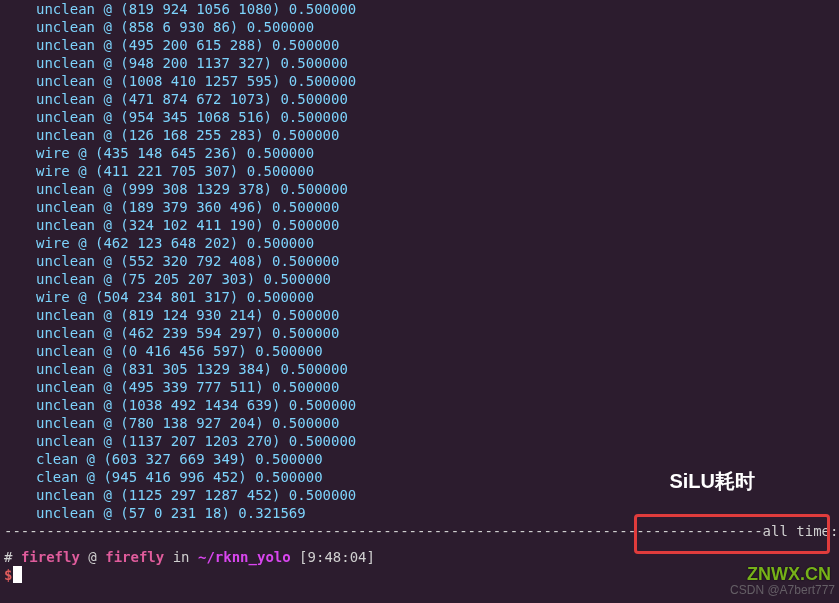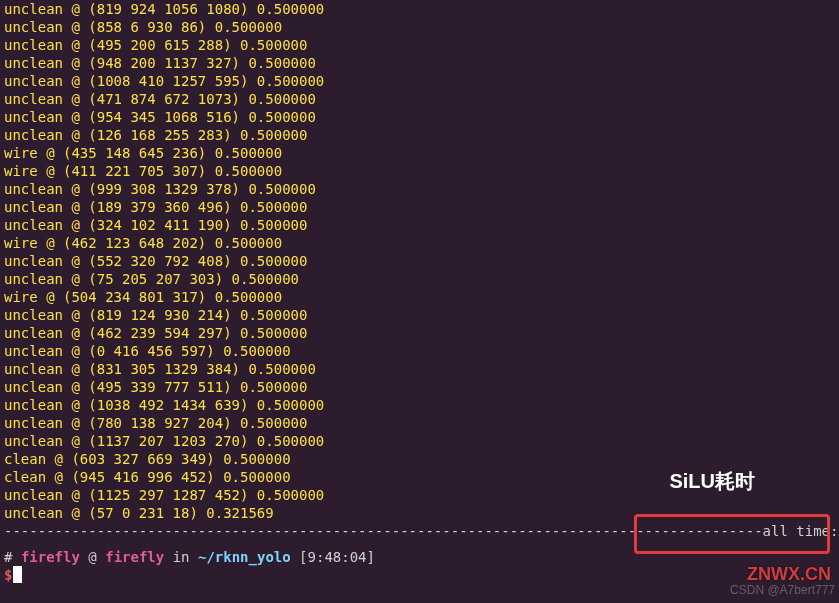--- a/index.html
+++ b/index.html
@@ -11,29 +11,29 @@
     color: #d0d0d0;
     width: 839px;
     height: 603px;
     overflow: hidden;
     position: relative;
   }
   .terminal {
     padding: 0 4px;
     white-space: pre;
   }
-  .outline { color: #fde047; }
+  .outline { color: #7dd3fc; margin-left: 32px; }
   .dash-line { color: #d0d0d0; letter-spacing: 0; }
   .prompt-line { margin-top: 4px; }
   .hash { color: #d0d0d0; }
   .user { color: #e05c9c; font-weight: bold; }
   .at { color: #d0d0d0; }
   .host { color: #e05c9c; font-weight: bold; }
   .in { color: #d0d0d0; }
-  .path { color: #7dd3fc; font-weight: bold; }
+  .path { color: #d946ef; font-weight: bold; }
   .time { color: #d0d0d0; }
   .dollar { color: #e05c5c; font-weight: bold; }
   .cursor {
     display: inline-block;
     width: 9px;
     height: 17px;
     background: #fff;
     vertical-align: text-bottom;
     margin-left: 1px;
   }
@@ -53,21 +53,21 @@
     left: 634px;
     top: 514px;
     width: 196px;
     height: 40px;
     pointer-events: none;
   }
   .watermark1 {
     position: absolute;
     right: 8px;
     bottom: 20px;
-    color: #ef4444;
+    color: #84cc16;
     font-family: Arial, sans-serif;
     font-size: 18px;
     font-weight: bold;
     opacity: 0.85;
     text-shadow: 0 0 2px #000;
   }
   .watermark2 {
     position: absolute;
     right: 4px;
     bottom: 4px;

